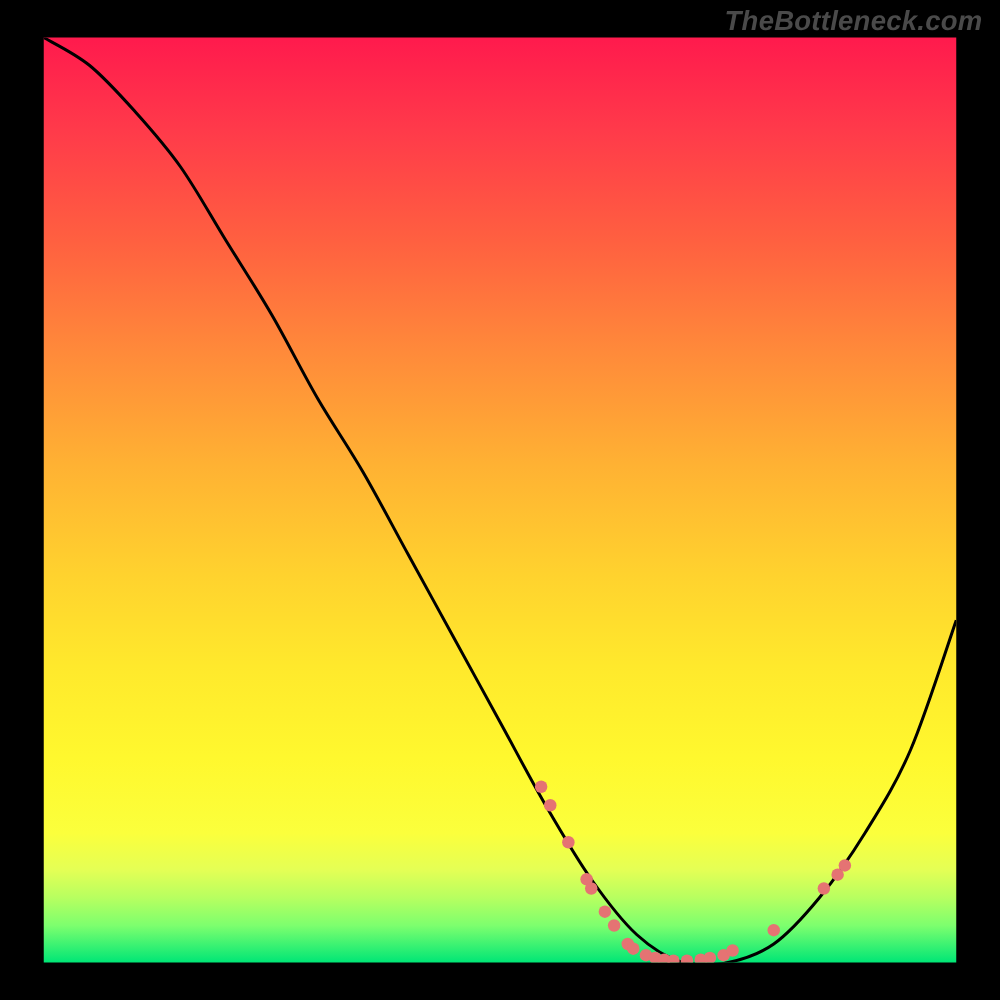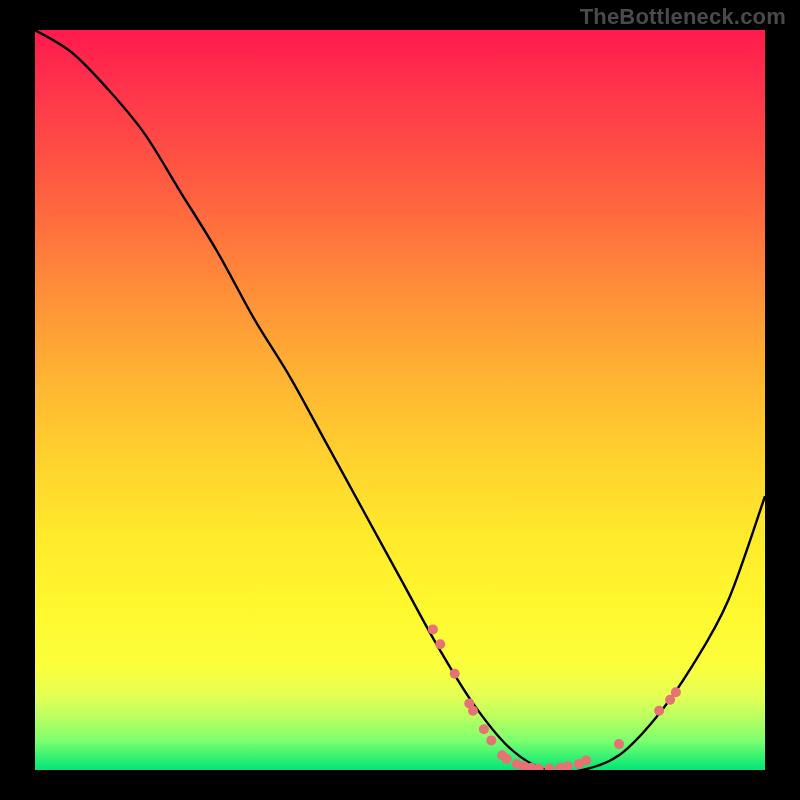--- a/index.html
+++ b/index.html
@@ -8,20 +8,21 @@
     width: 800px;
     height: 800px;
     background: #000000;
     font-family: Arial, Helvetica, sans-serif;
     overflow: hidden;
   }
   .container {
     position: relative;
     width: 800px;
     height: 789px;
+    font-style: italic;
   }
   .watermark {
     position: absolute;
     top: 4px;
     right: 14px;
     color: #4a4a4a;
     font-size: 22px;
     font-weight: bold;
     z-index: 5;
     letter-spacing: 0.2px;

